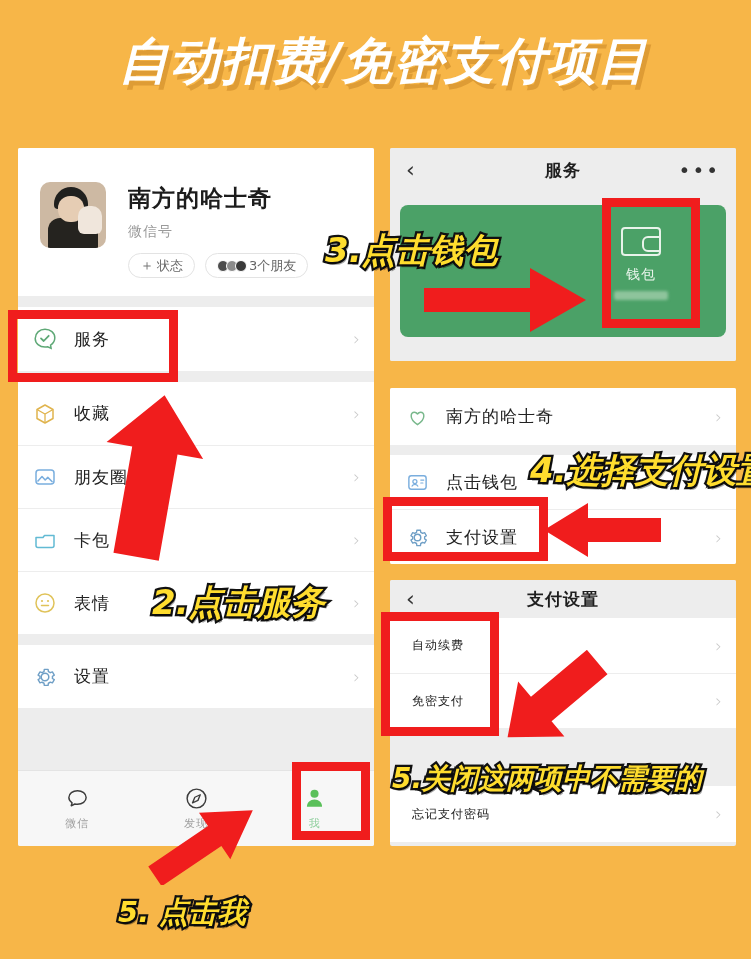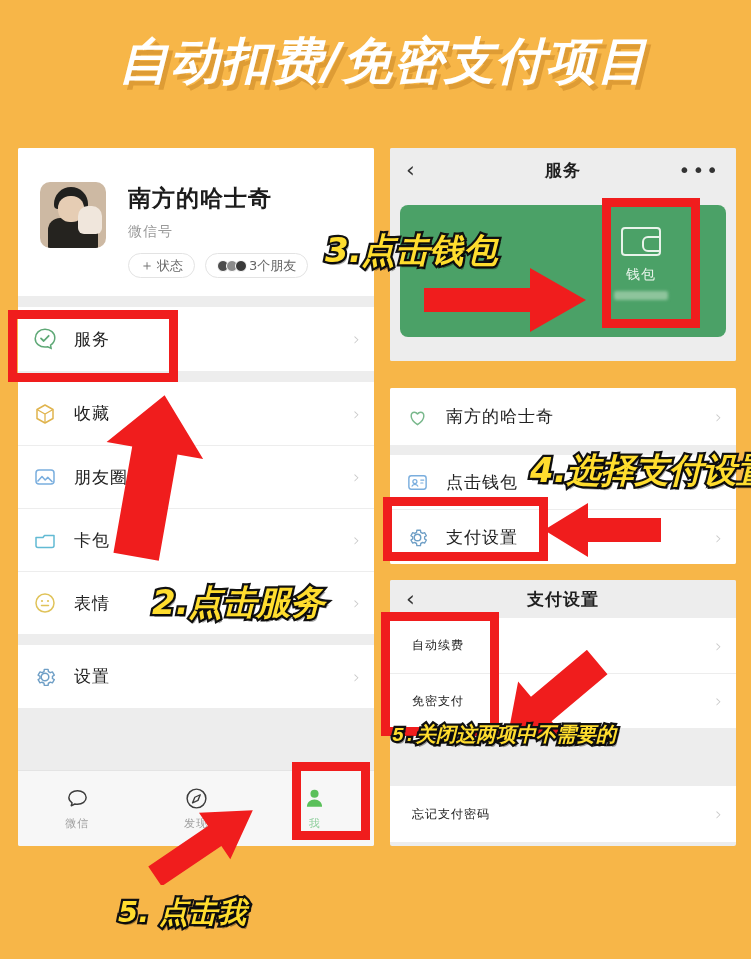--- a/index.html
+++ b/index.html
@@ -237,21 +237,21 @@
     white-space: nowrap;
     letter-spacing: 0px;
     -webkit-text-stroke: 4.5px #111;
     paint-order: stroke fill;
     text-shadow: 2px 3px 0 rgba(0,0,0,0.35);
   }
   #annot1 { left: 118px; top: 893px; font-size: 29px; }
   #annot2 { left: 152px; top: 580px; }
   #annot3 { left: 325px; top: 228px; }
   #annot4 { left: 530px; top: 448px; }
-  #annot5 { left: 392px; top: 721px; font-size: 20px; font-family: Liberation Mono, monospace; }
+  #annot5 { left: 392px; top: 760px; font-size: 28px; }
 
   svg { display: block; }
 </style>
 </head>
 <body>
 
 <div id="title-bar">
   <span id="title-text">自动扣费/免密支付项目</span>
 </div>
 

